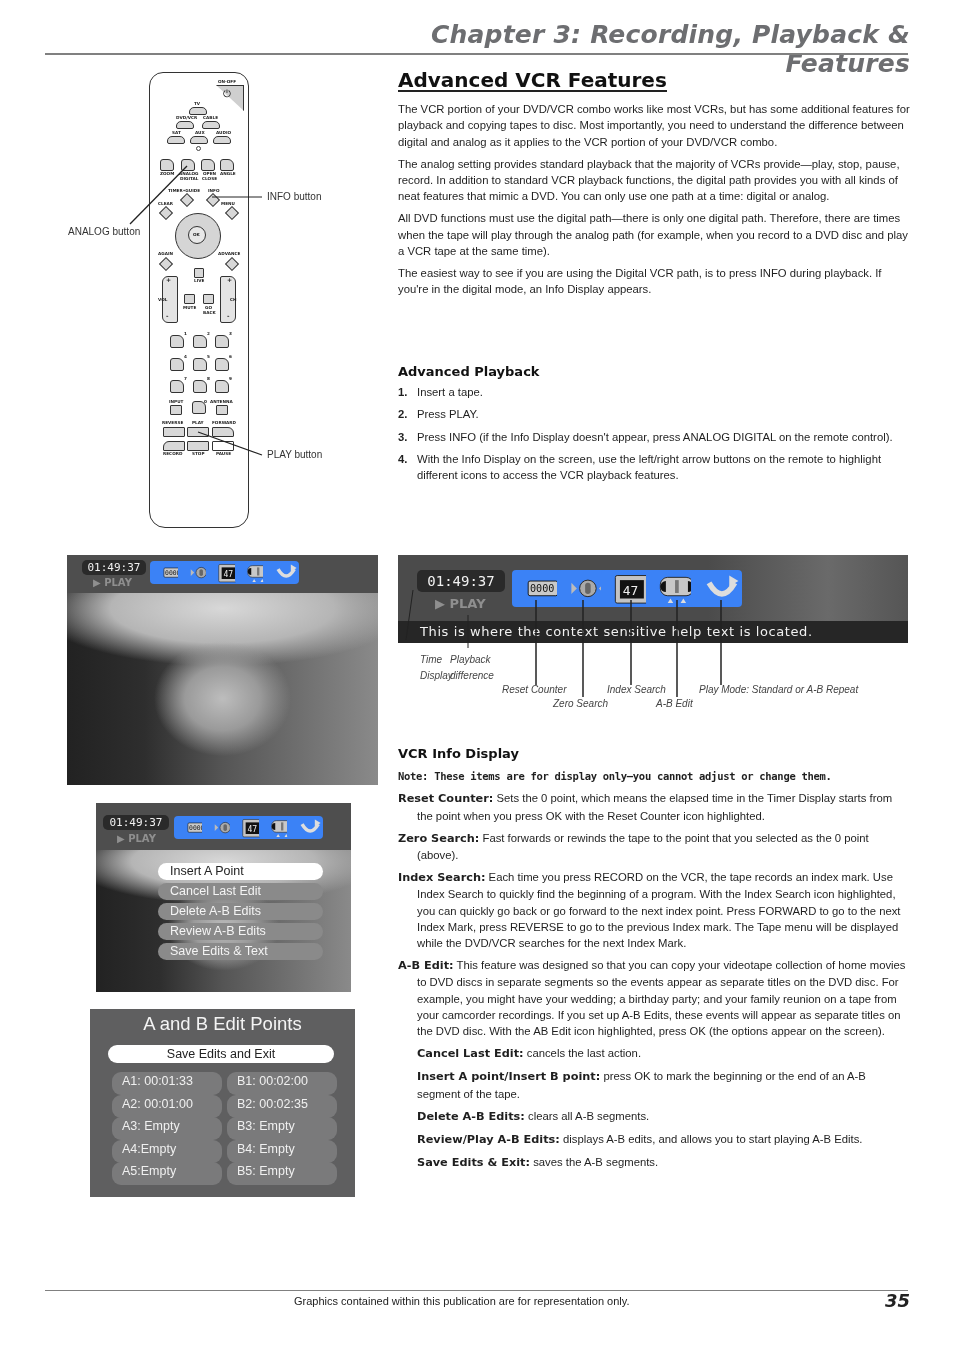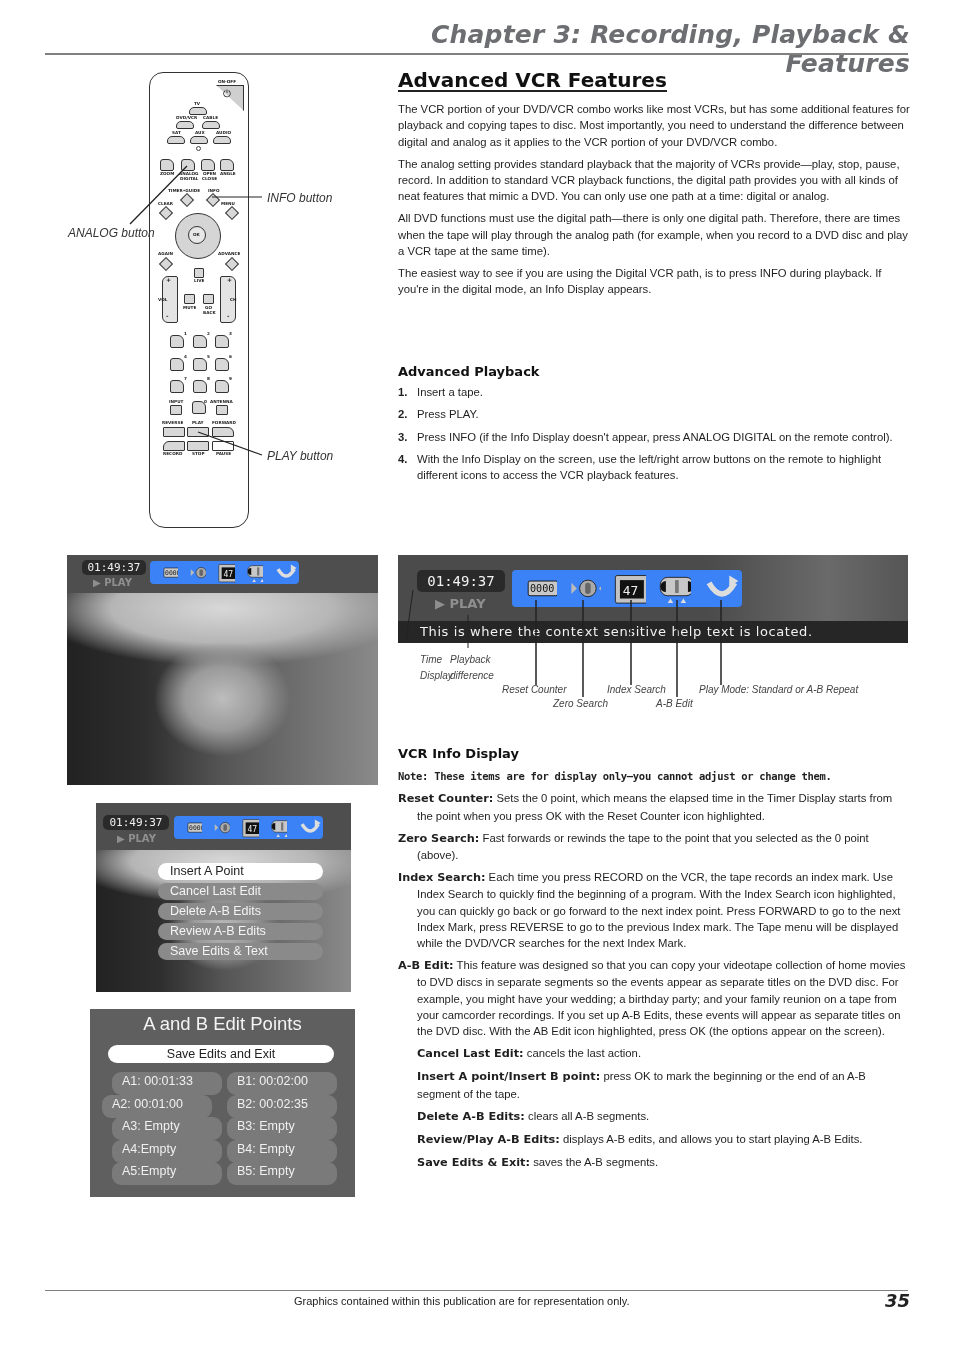--- a/index.html
+++ b/index.html
@@ -26,21 +26,21 @@
   .sub { padding-left:19px; margin-bottom:6px; }
   .sub b { font-family:"DejaVu Sans", sans-serif; font-size:11.3px; }
   .note { font-weight:bold; font-family:"DejaVu Sans Mono", monospace; font-size:10.5px; margin-bottom:6px; letter-spacing:-0.3px; }
 
   
   .remote { left:149px; top:72px; width:98px; height:454px; border:1.5px solid #333; border-radius:14px 14px 16px 16px; background:#fff; }
   .rlbl { position:absolute; font-family:"DejaVu Sans", sans-serif; font-weight:bold; font-size:4.2px; color:#222; text-align:center; white-space:nowrap; }
   .rbtn { position:absolute; background:#d8d8d8; border:1px solid #333; border-radius:3px 6px 2px 2px; }
   .rbtn.flat { border-radius:5px 5px 2px 2px; }
   .rdia { position:absolute; width:8px; height:8px; background:#d8d8d8; border:1px solid #333; transform:rotate(45deg); }
-  .callout { font-family:"Liberation Sans", sans-serif; font-style:italic; font-size:12px; color:#333; }
+  .callout { font-family:"Liberation Sans", sans-serif; font-size:10px; color:#333; }
 
   
   .frame { background:#3a3a3a; overflow:hidden; }
   .osd { position:absolute; background:rgba(80,80,80,0.92); }
   .timebox { position:absolute; background:#2a2a2a; border-radius:5px; color:#f2f2f2; font-family:"DejaVu Sans Mono", monospace; }
   .playtxt { position:absolute; color:#8f8f8f; font-family:"DejaVu Sans", sans-serif; font-weight:bold; }
   .icon-tile { position:absolute; background:#3b82f6; border-radius:4px; display:flex; align-items:center; justify-content:center;padding-left:10px; }
   .photo { position:absolute; background:
       radial-gradient(ellipse 22% 30% at 50% 55%, #bdbdbd 0%, #9a9a9a 55%, rgba(0,0,0,0) 100%),
       radial-gradient(ellipse 60% 30% at 50% 8%, #d8d8d8 0%, #b5b5b5 60%, rgba(0,0,0,0) 100%),
@@ -357,21 +357,21 @@
       <div class="menu-item" style="left: 62px; top: 120px; width: 165px;">Review A-B Edits</div>
       <div class="menu-item" style="left: 62px; top: 140px; width: 165px;">Save Edits &amp; Text</div>
     </div>
 </div>
 
 <div class="abs ab-panel" style="left:90px;top:1009px;width:265px;height:188px;">
   <div class="ab-title" style="position:absolute;left:0;top:4px;width:265px;">A and B Edit Points</div>
   <div class="ab-save" style="position:absolute;left:18px;top:36px;width:226px;height:18px;line-height:18px;">Save Edits and Exit</div>
   <div id="ab-grid">
       <div class="ab-cell" style="left: 22px; top: 63px;">A1: 00:01:33</div>
-      <div class="ab-cell" style="left: 12px; top: 85.5px;">A2: 00:01:00</div>
+      <div class="ab-cell" style="left: 22px; top: 85.5px;">A2: 00:01:00</div>
       <div class="ab-cell" style="left: 22px; top: 108px;">A3: Empty</div>
       <div class="ab-cell" style="left: 22px; top: 130.5px;">A4:Empty</div>
       <div class="ab-cell" style="left: 22px; top: 153px;">A5:Empty</div>
       <div class="ab-cell" style="left: 137px; top: 63px;">B1: 00:02:00</div>
       <div class="ab-cell" style="left: 137px; top: 85.5px;">B2: 00:02:35</div>
       <div class="ab-cell" style="left: 137px; top: 108px;">B3: Empty</div>
       <div class="ab-cell" style="left: 137px; top: 130.5px;">B4: Empty</div>
       <div class="ab-cell" style="left: 137px; top: 153px;">B5: Empty</div>
     </div>
 </div>

